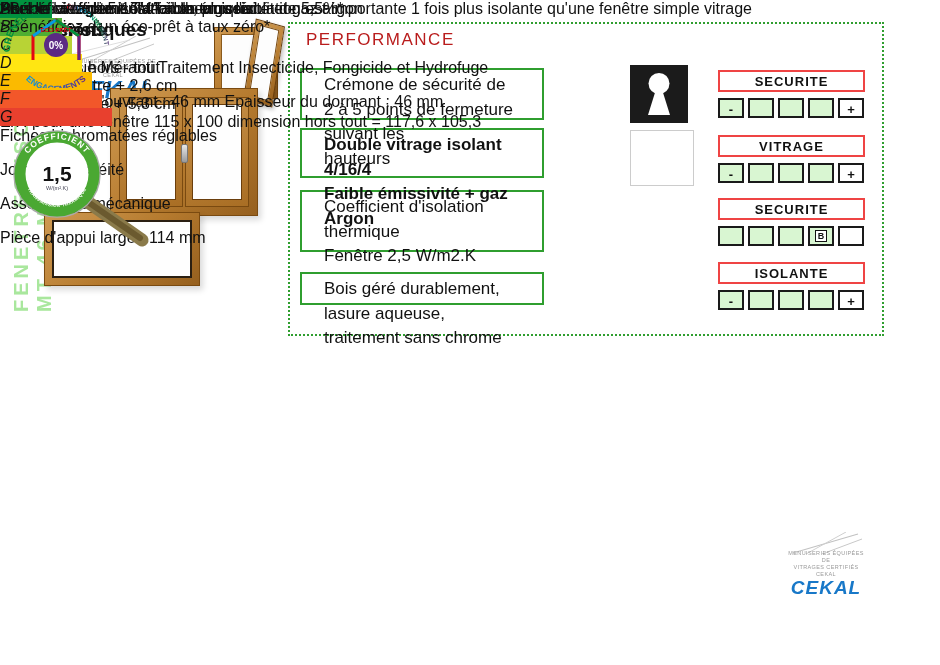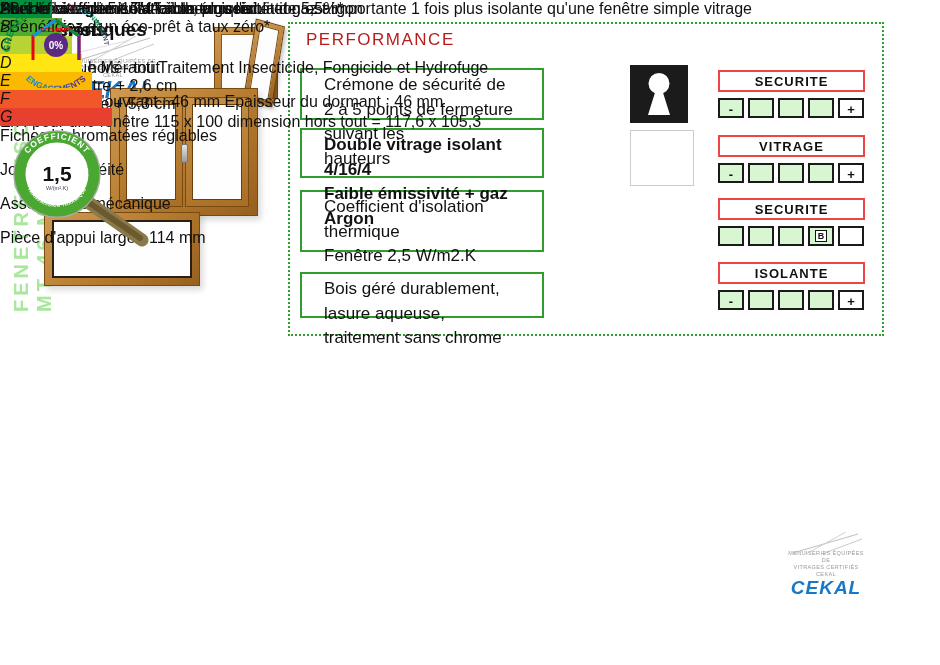--- a/index.html
+++ b/index.html
@@ -42,21 +42,21 @@
 
   
   .perf{left:288px;top:22px;width:596px;height:314px;border:2px dotted #2f9e2f;box-sizing:border-box;}
   .perf-title{position:absolute;left:8px;top:6px;font-size:17px;letter-spacing:1.5px;color:#b91c1c;font-weight:500;margin-left:8px;}
   .fcol{position:absolute;left:10px;top:44px;width:244px;}
   .fbox{border:2px solid #2f9e2f;background:#fff;box-sizing:border-box;width:244px;
         font-size:17px;line-height:1.45;padding:3px 22px;white-space:pre-line;font-weight:500;}
   .fbox:nth-of-type(1){height:52px;margin-bottom:8px;}
   .fbox:nth-of-type(2){height:50px;margin-bottom:12px;font-weight:bold;}
   .fbox:nth-of-type(3){height:62px;margin-bottom:20px;}
-  .fbox:nth-of-type(4){height:46px;}
+  .fbox:nth-of-type(4){height:33px;}
 
   .rrow{position:absolute;left:338px;width:250px;height:66px;}
   .rrow.r1{top:41px;} .rrow.r2{top:106px;} .rrow.r3{top:169px;} .rrow.r4{top:233px;}
   .ricon{position:absolute;left:2px;top:0;}
   .rtitle{position:absolute;left:90px;top:5px;width:147px;height:22px;border:2px solid #ef4444;
           box-sizing:border-box;text-align:center;font-size:13px;font-weight:bold;line-height:19px;letter-spacing:1px;background:#fff;}
   .cells{position:absolute;left:90px;top:33px;display:flex;gap:4px;}
   .cell{width:26px;height:20px;border:2px solid #1a1a1a;box-sizing:border-box;background:#fff;
         display:flex;align-items:flex-end;justify-content:center;}
   .cell.green{background:#d9f6d2;}

